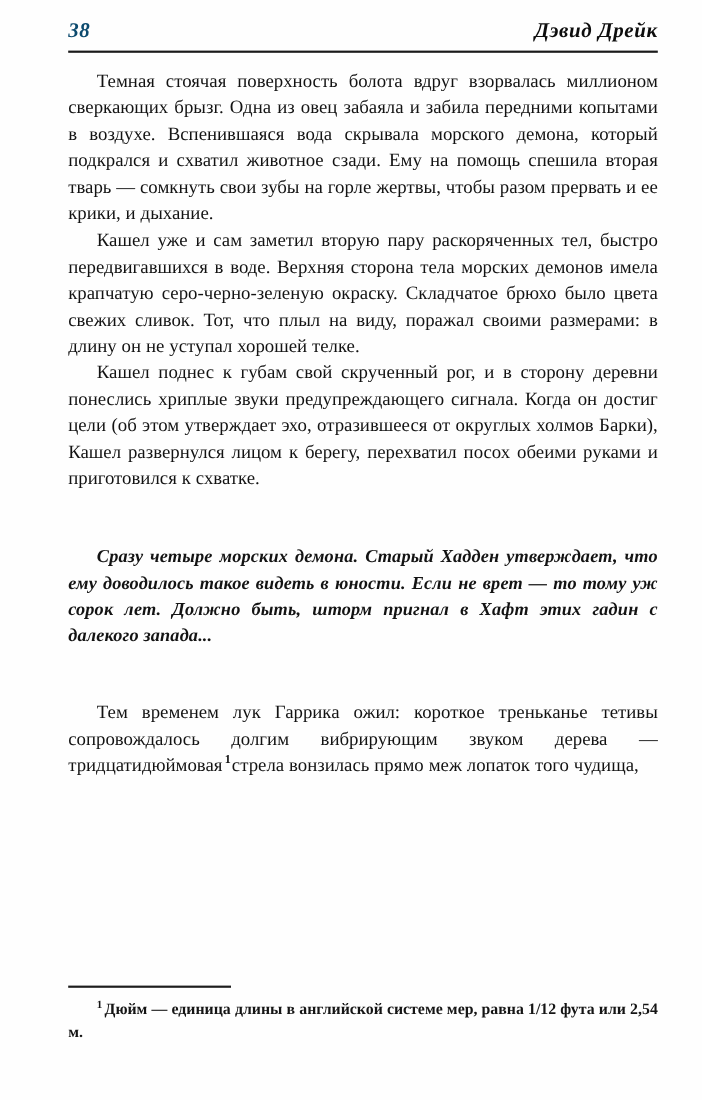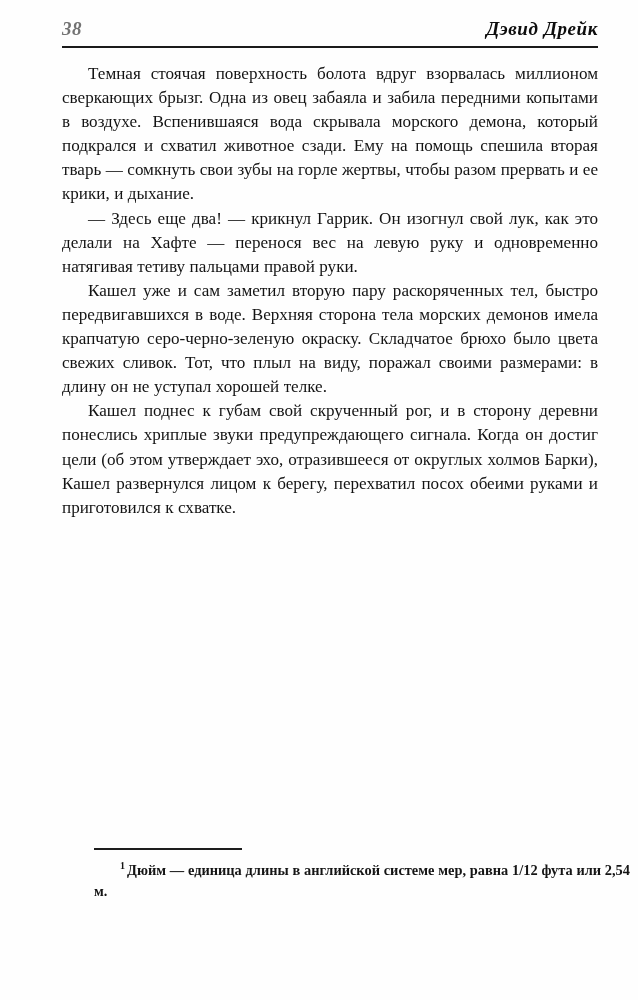--- a/index.html
+++ b/index.html
@@ -28,21 +28,21 @@
     display: flex;
     align-items: baseline;
     justify-content: space-between;
   }
 
   .folio {
     font-size: 19px;
     font-style: italic;
     font-weight: bold;
     letter-spacing: 0.5px;
-    color: #737373;
+    color: #0c4a6e;
   }
 
   .head-author {
     font-size: 19px;
     font-style: italic;
     font-weight: bold;
     letter-spacing: 0.6px;
     color: #0d0d0d;
     text-align: center;
   }
@@ -99,23 +99,22 @@
     vertical-align: super;
     line-height: 0;
     padding: 0 1px 0 2px;
     font-weight: bold;
   }
 
   
   .footnote-area {
     position: absolute;
     left: 62px;
-    top: 848px;
+    top: 896px;
     width: 536px;
-    margin-left: 32px;
   }
 
   .footnote-rule {
     width: 148px;
     height: 2px;
     background: #1d1d1d;
     margin: 0 0 10px 0;
   }
 
   p.footnote {
@@ -142,25 +141,26 @@
 
   <div class="running-head">
     <span class="folio">38</span>
     <span class="head-author">Дэвид Дрейк</span>
   </div>
   <div class="head-rule"></div>
 
   <div class="textblock">
 
     <p class="para">Темная стоячая поверхность болота вдруг взорвалась миллионом сверкающих брызг. Одна из овец забаяла и забила передними копытами в воздухе. Вспенившаяся вода скрывала морского демона, который подкрался и схватил животное сзади. Ему на помощь спешила вторая тварь — сомкнуть свои зубы на горле жертвы, чтобы разом прервать и ее крики, и дыхание.</p>
-    <p class="para">— Здесь еще два! — крикнул Гаррик. Он изогнул свой лук, как это делали на Хафте — перенося вес на левую руку и одновременно натягивая тетиву пальцами правой руки.</p>
     <p class="para">Кашел уже и сам заметил вторую пару раскоряченных тел, быстро передвигавшихся в воде. Верхняя сторона тела морских демонов имела крапчатую серо-черно-зеленую окраску. Складчатое брюхо было цвета свежих сливок. Тот, что плыл на виду, поражал своими размерами: в длину он не уступал хорошей телке.</p>
     <p class="para">Кашел поднес к губам свой скрученный рог, и в сторону деревни понеслись хриплые звуки предупреждающего сигнала. Когда он достиг цели (об этом утверждает эхо, отразившееся от округлых холмов Барки), Кашел развернулся лицом к берегу, перехватил посох обеими руками и приготовился к схватке.</p>
 
+    <p class="monologue">Сразу четыре морских демона. Старый Хадден утверждает, что ему доводилось такое видеть в юности. Если не врет — то тому уж сорок лет. Должно быть, шторм пригнал в Хафт этих гадин с далекого запада...</p>
 
+    <p class="para after-monologue"><span>Тем временем лук Гаррика ожил: короткое треньканье тетивы сопровождалось долгим вибрирующим звуком дерева — тридцатидюймовая</span><sup class="fn-marker">1</sup><span>стрела вонзилась прямо меж лопаток того чудища,</span></p>
 
   </div>
 
   <div class="footnote-area">
     <div class="footnote-rule"></div>
     <p class="footnote"><sup>1</sup><span>Дюйм — единица длины в английской системе мер, равна 1/12 фута или 2,54 м.</span></p>
   </div>
 
 </div>
 

